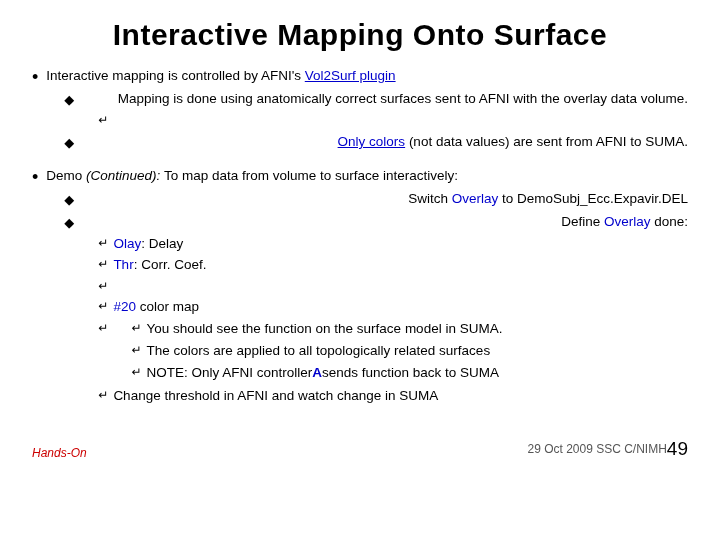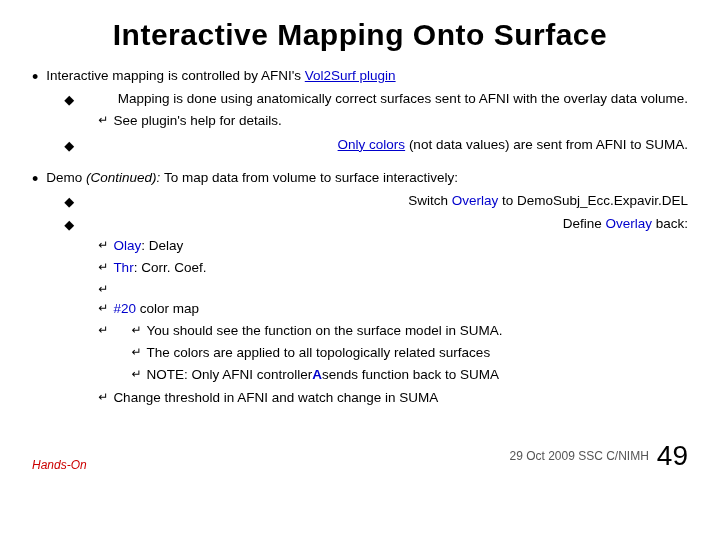--- a/index.html
+++ b/index.html
@@ -98,24 +98,23 @@
     .footer-left {
       color: #cc0000;
       font-style: italic;
       font-size: 12px;
     }
     .footer-right {
       font-size: 12px;
       color: #555555;
       display: flex;
       align-items: center;
-      gap: 8px;
     }
     .page-num {
-      font-size: 28px;
+      font-size: 19px;
       color: #000;
       text-align: right;
     }
     .gap { margin-bottom: 10px; }
   </style>
 </head>
 <body>
 
 <div class="page">
   <div class="title">Interactive Mapping Onto Surface</div>
@@ -127,21 +126,20 @@
       <div class="bullet-main-text">
         <span>Interactive mapping is controlled by AFNI's </span><span class="blue-underline">Vol2Surf plugin</span>
         <div class="sub-list">
           <div class="sub-item">
             <span class="arrow-h">◆</span>
             <div class="sub-item-text">
               <span>Mapping is done using anatomically correct surfaces sent to AFNI with the overlay data volume.</span>
               <div class="sub-sub-list">
                 <div class="sub-sub-item">
                   <span class="arrow-small">↵</span>
-                  <span>See plugin's help for details.</span>
                 </div>
               </div>
             </div>
           </div>
           <div class="sub-item">
             <span class="arrow-h">◆</span>
             <div class="sub-item-text">
               <span class="blue-underline">Only colors</span><span> (not data values) are sent from AFNI to SUMA.</span>
             </div>
           </div>
@@ -160,21 +158,21 @@
           <div class="sub-item">
             <span class="arrow-h">◆</span>
             <div class="sub-item-text">
               <span>Switch </span><span class="blue">Overlay</span><span> to DemoSubj_Ecc.Expavir.DEL</span>
             </div>
           </div>
 
           <div class="sub-item">
             <span class="arrow-h">◆</span>
             <div class="sub-item-text">
-              <span>Define </span><span class="blue">Overlay</span><span> back:</span>
+              <span>Define </span><span class="blue">Overlay</span><span> done:</span>
               <div class="sub-sub-list">
 
                 <div class="sub-sub-item">
                   <span class="arrow-small">↵</span>
                   <span><span class="blue">Olay</span><span>: Delay</span></span>
                 </div>
 
                 <div class="sub-sub-item">
                   <span class="arrow-small">↵</span>
                   <span><span class="blue">Thr</span><span>: Corr. Coef.</span></span>

